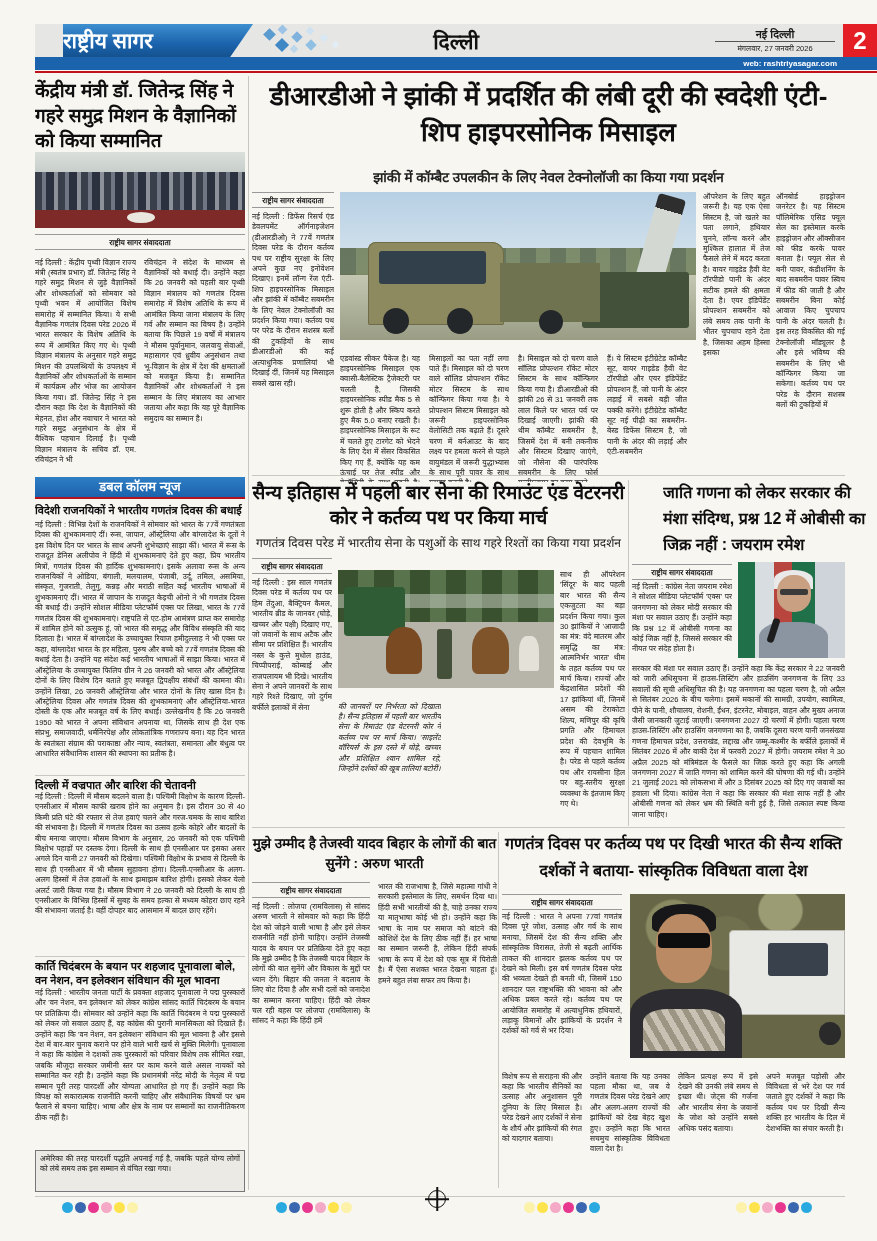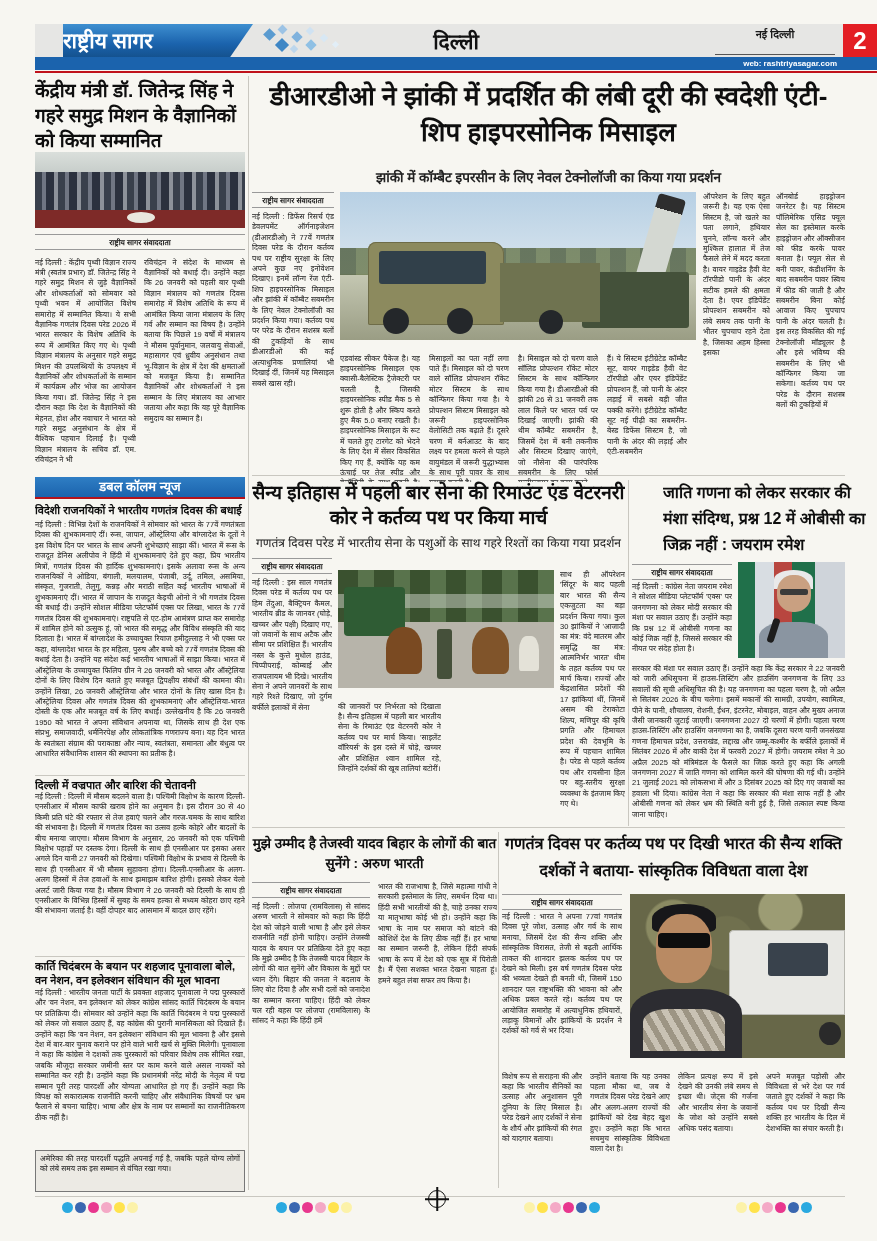--- a/index.html
+++ b/index.html
@@ -7,21 +7,21 @@
         font-family:"Liberation Sans","DejaVu Sans",sans-serif;color:#1b1b1b;}
   .abs{position:absolute;}
   
   .mast-band{position:absolute;left:35px;top:24px;width:842px;height:33px;background:#e6e6e4;border-bottom:1px solid #9aa0a6;}
   .logo{position:absolute;left:28px;top:0;width:190px;height:33px;background:linear-gradient(180deg,#3e8fd0,#1b63ad 60%,#14528f);
         clip-path:polygon(0 0,100% 0,88% 100%,0 100%);color:#fff;font-weight:bold;font-size:21px;line-height:33px;}
   .diamonds{position:absolute;left:228px;top:2px;width:110px;height:30px;}
   .diamonds span{position:absolute;display:block;transform:rotate(45deg);}
   .section-title{position:absolute;left:0;width:100%;text-align:center;top:3px;font-size:21px;font-weight:bold;color:#111;}
   .dateblock{position:absolute;right:42px;top:2px;width:120px;text-align:center;}
-  .dateblock .city{font-weight:bold;font-size:11px;border-bottom:1px solid #555;padding-bottom:13px;}
+  .dateblock .city{font-weight:bold;font-size:11px;border-bottom:1px solid #555;padding-bottom:0;}
   .dateblock .date{font-size:7.5px;padding-top:1px;}
   .pagebox{position:absolute;right:0;top:0;width:34px;height:33px;background:#e31e24;color:#fff;font-size:24px;font-weight:bold;text-align:center;line-height:33px;}
   .webstrip{position:absolute;left:35px;top:57px;width:842px;height:13px;background:#1b63ad;color:#fff;font-size:8px;line-height:13px;text-align:right;padding:0;box-sizing:border-box;}
   .webstrip span{margin-right:40px;font-weight:bold;}
   .redline{position:absolute;left:35px;top:71px;width:842px;height:2px;background:#c0121b;}
   
   .hl{font-weight:bold;color:#0e0e0e;overflow:hidden;}
   .hl-main{font-size:26px;line-height:36px;text-align:center;}
   .hl-sub{font-size:13.5px;text-align:center;font-weight:bold;color:#222;}
   .hl-med{font-size:19px;line-height:25px;text-align:center;}
@@ -95,21 +95,21 @@
   <div class="abs dcn" style="left:35px;top:477px;width:210px;height:20px;">डबल कॉलम न्यूज</div>
   <div class="abs hl hl-xs" style="left:35px;top:503px;width:210px;height:14px;">विदेशी राजनयिकों ने भारतीय गणतंत्र दिवस की बधाई दी</div>
   <p class="abs bt" style="left:35px;top:520px;width:210px;height:251px;margin:0;">नई दिल्ली : विभिन्न देशों के राजनयिकों ने सोमवार को भारत के 77वें गणतंत्रता दिवस की शुभकामनाएं दीं। रूस, जापान, ऑस्ट्रेलिया और बांग्लादेश के दूतों ने इस विशेष दिन पर भारत के साथ अपनी शुभेच्छाएं साझा कीं। भारत में रूस के राजदूत डेनिस अलीपोव ने हिंदी में शुभकामनाएं देते हुए कहा, प्रिय भारतीय मित्रों, गणतंत्र दिवस की हार्दिक शुभकामनाएं। इसके अलावा रूस के अन्य राजनयिकों ने ओडिया, बंगाली, मलयालम, पंजाबी, उर्दू, तमिल, असमिया, संस्कृत, गुजराती, तेलुगु, कन्नड़ और मराठी सहित कई भारतीय भाषाओं में शुभकामनाएं दीं। भारत में जापान के राजदूत केइची ओनो ने भी गणतंत्र दिवस की बधाई दी। उन्होंने सोशल मीडिया प्लेटफॉर्म एक्स पर लिखा, भारत के 77वें गणतंत्र दिवस की शुभकामनाएं। राष्ट्रपति से एट-होम आमंत्रण प्राप्त कर समारोह में शामिल होने को उत्सुक हूं, जो भारत की समृद्ध और विविध संस्कृति की याद दिलाता है। भारत में बांग्लादेश के उच्चायुक्त रियाज हमीदुल्लाह ने भी एक्स पर कहा, बांग्लादेश भारत के हर महिला, पुरुष और बच्चे को 77वें गणतंत्र दिवस की बधाई देता है। उन्होंने यह संदेश कई भारतीय भाषाओं में साझा किया। भारत में ऑस्ट्रेलिया के उच्चायुक्त फिलिप ग्रीन ने 26 जनवरी को भारत और ऑस्ट्रेलिया दोनों के लिए विशेष दिन बताते हुए मजबूत द्विपक्षीय संबंधों की कामना की। उन्होंने लिखा, 26 जनवरी ऑस्ट्रेलिया और भारत दोनों के लिए खास दिन है। ऑस्ट्रेलिया दिवस और गणतंत्र दिवस की शुभकामनाएं और ऑस्ट्रेलिया-भारत दोस्ती के एक और मजबूत वर्ष के लिए बधाई। उल्लेखनीय है कि 26 जनवरी 1950 को भारत ने अपना संविधान अपनाया था, जिसके साथ ही देश एक संप्रभु, समाजवादी, धर्मनिरपेक्ष और लोकतांत्रिक गणराज्य बना। यह दिन भारत के स्वतंत्रता संग्राम की पराकाष्ठा और न्याय, स्वतंत्रता, समानता और बंधुत्व पर आधारित संवैधानिक शासन की स्थापना का प्रतीक है।</p>
   <div class="abs hl hl-xs" style="left:35px;top:775px;width:210px;height:13px;border-top:1px solid #c9c7c0;padding-top:2px;">दिल्ली में वज्रपात और बारिश की चेतावनी</div>
   <p class="abs bt" style="left:35px;top:792px;width:210px;height:160px;margin:0;">नई दिल्ली : दिल्ली में मौसम बदलने वाला है। पश्चिमी विक्षोभ के कारण दिल्ली- एनसीआर में मौसम काफी खराब होने का अनुमान है। इस दौरान 30 से 40 किमी प्रति घंटे की रफ्तार से तेज हवाएं चलने और गरज-चमक के साथ बारिश की संभावना है। दिल्ली में गणतंत्र दिवस का उत्सव हल्के कोहरे और बादलों के बीच मनाया जाएगा। मौसम विभाग के अनुसार, 26 जनवरी को एक पश्चिमी विक्षोभ पहाड़ों पर दस्तक देगा। दिल्ली के साथ ही एनसीआर पर इसका असर अगले दिन यानी 27 जनवरी को दिखेगा। पश्चिमी विक्षोभ के प्रभाव से दिल्ली के साथ ही एनसीआर में भी मौसम सुहावना होगा। दिल्ली-एनसीआर के अलग-अलग हिस्सों में तेज हवाओं के साथ झमाझम बारिश होगी। इसको लेकर येलो अलर्ट जारी किया गया है। मौसम विभाग ने 26 जनवरी को दिल्ली के साथ ही एनसीआर के विभिन्न हिस्सों में सुबह के समय हल्का से मध्यम कोहरा छाए रहने की संभावना जताई है। वहीं दोपहर बाद आसमान में बादल छाए रहेंगे।</p>
   <div class="abs hl hl-xs" style="left:35px;top:956px;width:210px;height:28px;border-top:1px solid #c9c7c0;padding-top:2px;">कार्ति चिदंबरम के बयान पर शहजाद पूनावाला बोले, वन नेशन, वन इलेक्शन संविधान की मूल भावना</div>
   <p class="abs bt" style="left:35px;top:988px;width:210px;height:158px;margin:0;">नई दिल्ली : भारतीय जनता पार्टी के प्रवक्ता शहजाद पूनावाला ने पद्म पुरस्कारों और 'वन नेशन, वन इलेक्शन' को लेकर कांग्रेस सांसद कार्ति चिदंबरम के बयान पर प्रतिक्रिया दी। सोमवार को उन्होंने कहा कि कार्ति चिदंबरम ने पद्म पुरस्कारों को लेकर जो सवाल उठाए हैं, वह कांग्रेस की पुरानी मानसिकता को दिखाते हैं। उन्होंने कहा कि 'वन नेशन, वन इलेक्शन' संविधान की मूल भावना है और इससे देश में बार-बार चुनाव कराने पर होने वाले भारी खर्च से मुक्ति मिलेगी। पूनावाला ने कहा कि कांग्रेस ने दशकों तक पुरस्कारों को परिवार विशेष तक सीमित रखा, जबकि मौजूदा सरकार जमीनी स्तर पर काम करने वाले असल नायकों को सम्मानित कर रही है। उन्होंने कहा कि प्रधानमंत्री नरेंद्र मोदी के नेतृत्व में पद्म सम्मान पूरी तरह पारदर्शी और योग्यता आधारित हो गए हैं। उन्होंने कहा कि विपक्ष को सकारात्मक राजनीति करनी चाहिए और संवैधानिक विषयों पर भ्रम फैलाने से बचना चाहिए। भाषा और क्षेत्र के नाम पर सम्मानों का राजनीतिकरण ठीक नहीं है।</p>
   <p class="abs bt boxnote" style="left:35px;top:1150px;width:210px;height:42px;margin:0;">अमेरिका की तरह पारदर्शी पद्धति अपनाई गई है, जबकि पहले योग्य लोगों को लंबे समय तक इस सम्मान से वंचित रखा गया।</p>
 
   <div class="abs hl hl-main" style="left:252px;top:78px;width:593px;height:86px;">डीआरडीओ ने झांकी में प्रदर्शित की लंबी दूरी की स्वदेशी एंटी-शिप हाइपरसोनिक मिसाइल</div>
-  <div class="abs hl-sub" style="left:252px;top:168px;width:593px;height:20px;overflow:hidden;">झांकी में कॉम्बैट इपरसीन के लिए नेवल टेक्नोलॉजी का किया गया प्रदर्शन</div>
+  <div class="abs hl-sub" style="left:252px;top:168px;width:593px;height:20px;overflow:hidden;">झांकी में कॉम्बैट उपलकीन के लिए नेवल टेक्नोलॉजी का किया गया प्रदर्शन</div>
 
   <div class="abs" style="left:252px;top:192px;width:82px;height:282px;">
     <div class="byline">राष्ट्रीय सागर संवाददाता</div>
     <p class="bt" style="height:262px;margin-top:4px;">नई दिल्ली : डिफेंस रिसर्च एंड डेवलपमेंट ऑर्गनाइजेशन (डीआरडीओ) ने 77वें गणतंत्र दिवस परेड के दौरान कर्तव्य पथ पर राष्ट्रीय सुरक्षा के लिए अपने कुछ नए इनोवेशन दिखाए। इनमें लॉन्ग रेंज एंटी-शिप हाइपरसोनिक मिसाइल और झांकी में कॉम्बैट सबमरीन के लिए नेवल टेक्नोलॉजी का प्रदर्शन किया गया। कर्तव्य पथ पर परेड के दौरान सशस्त्र बलों की टुकड़ियों के साथ डीआरडीओ की कई अत्याधुनिक प्रणालियां भी दिखाई दीं, जिनमें यह मिसाइल सबसे खास रही।</p>
   </div>
 
   <div class="photo" style="left:340px;top:192px;width:356px;height:148px;">
     <div style="left:0;top:0;width:100%;height:100%;background:linear-gradient(180deg,#b7d0e4 0%,#d9e5ee 55%,#c4c7b2 56%,#9a9d84 100%);"></div>
     <div style="left:0;top:38%;width:100%;height:18%;background:repeating-linear-gradient(90deg,#4d5c3c 0 16px,#68774b 16px 30px);opacity:.8;"></div>
     <div style="right:6%;top:2%;width:8%;height:62%;background:linear-gradient(180deg,#2e2e2e 0 16%,#d4d8d2 16%);transform:rotate(16deg);border-radius:4px;"></div>
@@ -143,21 +143,21 @@
     <div style="left:0;top:0;width:100%;height:46%;background:repeating-linear-gradient(90deg,#3a512f 0 20px,#59734c 20px 36px);"></div>
     <div style="left:0;top:20%;width:100%;height:12%;background:#cfd5cc;opacity:.5;"></div>
     <div style="left:0;bottom:0;width:100%;height:56%;background:#b7b4aa;"></div>
     <div style="left:3%;top:14%;width:28%;height:42%;background:#2f5c34;border-radius:4px;"></div>
     <div style="left:22%;bottom:12%;width:17%;height:40%;background:#7a4a22;border-radius:45% 45% 15% 15%;"></div>
     <div style="left:62%;bottom:12%;width:17%;height:40%;background:#80542a;border-radius:45% 45% 15% 15%;"></div>
     <div style="left:46%;bottom:8%;width:7%;height:42%;background:#45503a;border-radius:3px;"></div>
     <div style="left:84%;bottom:14%;width:9%;height:30%;background:#e4e2d8;border-radius:40% 40% 10% 10%;"></div>
   </div>
   <div class="abs colrow" style="left:338px;top:694px;width:216px;height:130px;gap:9px;">
-    <p class="bt" style="width:103px;height:130px;">की जानवरों पर निर्भरता को दिखाता है। सैन्य इतिहास में पहली बार भारतीय सेना के रिमाउंट एंड वेटरनरी कोर ने कर्तव्य पथ पर मार्च किया। 'साइलेंट वॉरियर्स' के इस दस्ते में घोड़े, खच्चर और प्रशिक्षित श्वान शामिल रहे, जिन्होंने दर्शकों की खूब तालियां बटोरीं।</p>
+    <p class="bt" style="width:103px;height:130px;font-style:italic;">की जानवरों पर निर्भरता को दिखाता है। सैन्य इतिहास में पहली बार भारतीय सेना के रिमाउंट एंड वेटरनरी कोर ने कर्तव्य पथ पर मार्च किया। 'साइलेंट वॉरियर्स' के इस दस्ते में घोड़े, खच्चर और प्रशिक्षित श्वान शामिल रहे, जिन्होंने दर्शकों की खूब तालियां बटोरीं।</p>
   </div>
   <p class="abs bt" style="left:560px;top:570px;width:65px;height:254px;margin:0;">साथ ही ऑपरेशन 'सिंदूर' के बाद पहली बार भारत की सैन्य एकजुटता का बड़ा प्रदर्शन किया गया। कुल 30 झांकियों ने 'आजादी का मंत्र: वंदे मातरम और समृद्धि का मंत्र: आत्मनिर्भर भारत' थीम के तहत कर्तव्य पथ पर मार्च किया। राज्यों और केंद्रशासित प्रदेशों की 17 झांकियां थीं, जिनमें असम की टेराकोटा शिल्प, मणिपुर की कृषि प्रगति और हिमाचल प्रदेश की देवभूमि के रूप में पहचान शामिल है। परेड से पहले कर्तव्य पथ और रायसीना हिल पर बहु-स्तरीय सुरक्षा व्यवस्था के इंतजाम किए गए थे।</p>
 
   <div class="abs hl hl-3l" style="left:632px;top:480px;width:213px;height:80px;margin-left:31px;">जाति गणना को लेकर सरकार की मंशा संदिग्ध, प्रश्न 12 में ओबीसी का जिक्र नहीं : जयराम रमेश</div>
   <div class="abs byline" style="left:632px;top:564px;width:100px;">राष्ट्रीय सागर संवाददाता</div>
   <div class="photo" style="left:738px;top:562px;width:107px;height:96px;">
     <div style="left:0;top:0;width:100%;height:100%;background:linear-gradient(90deg,#20704a 0 16%,#d8dde2 16% 34%,#b8463f 34% 50%,#20704a 50% 72%,#cfd4da 72%);"></div>
     <div style="left:34%;top:8%;width:36%;height:20%;background:#e9e9e9;border-radius:50% 50% 0 0;"></div>
     <div style="left:36%;top:14%;width:32%;height:38%;background:#c9a081;border-radius:46%;"></div>
     <div style="left:39%;top:28%;width:26%;height:6%;background:#3a3a3a;border-radius:2px;"></div>

